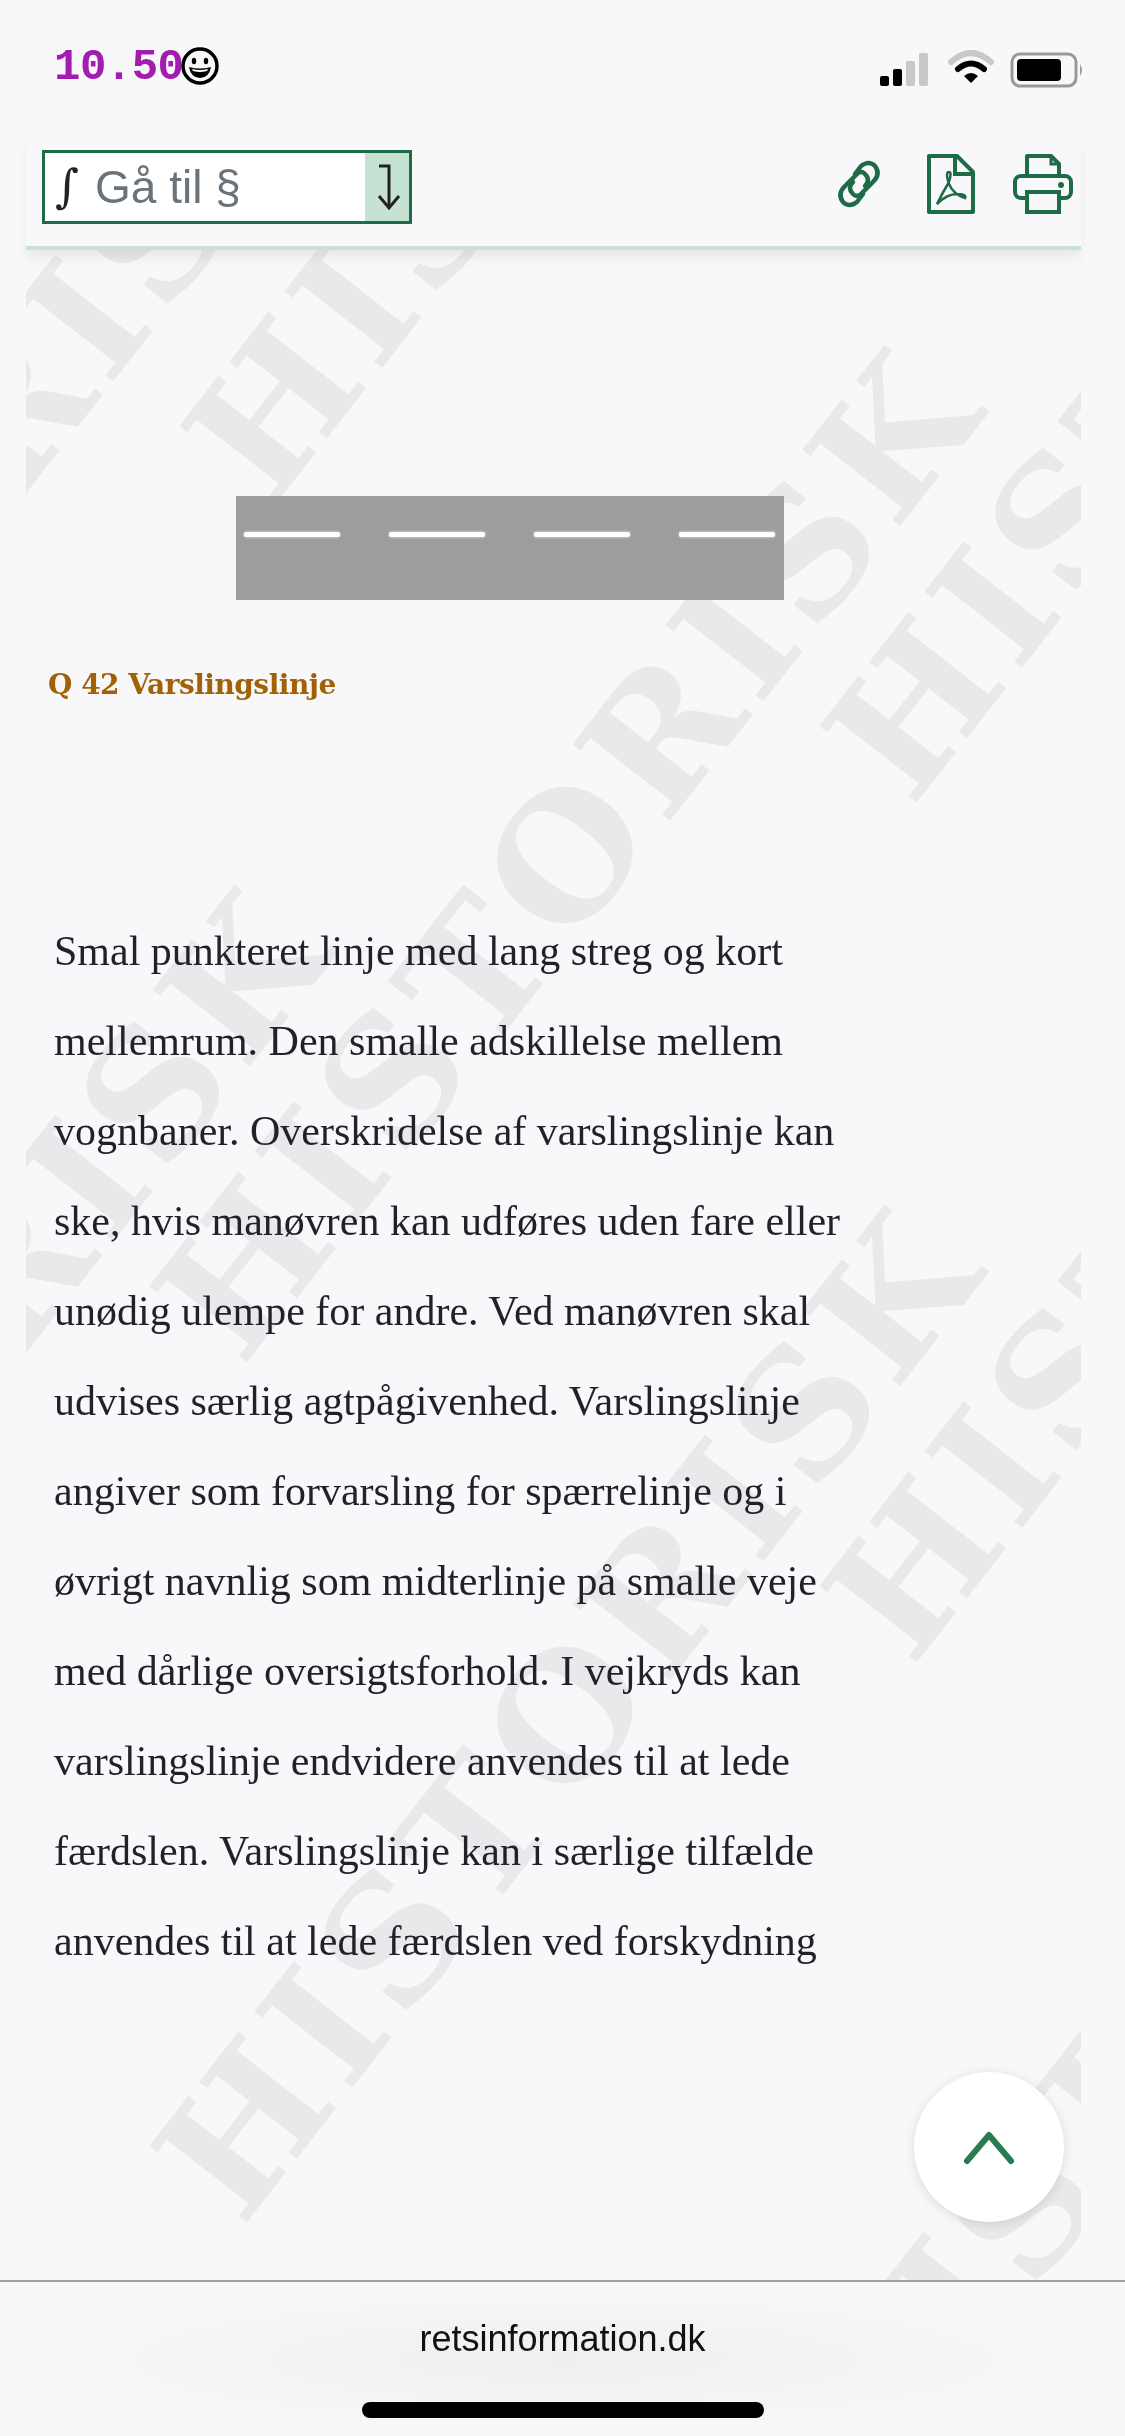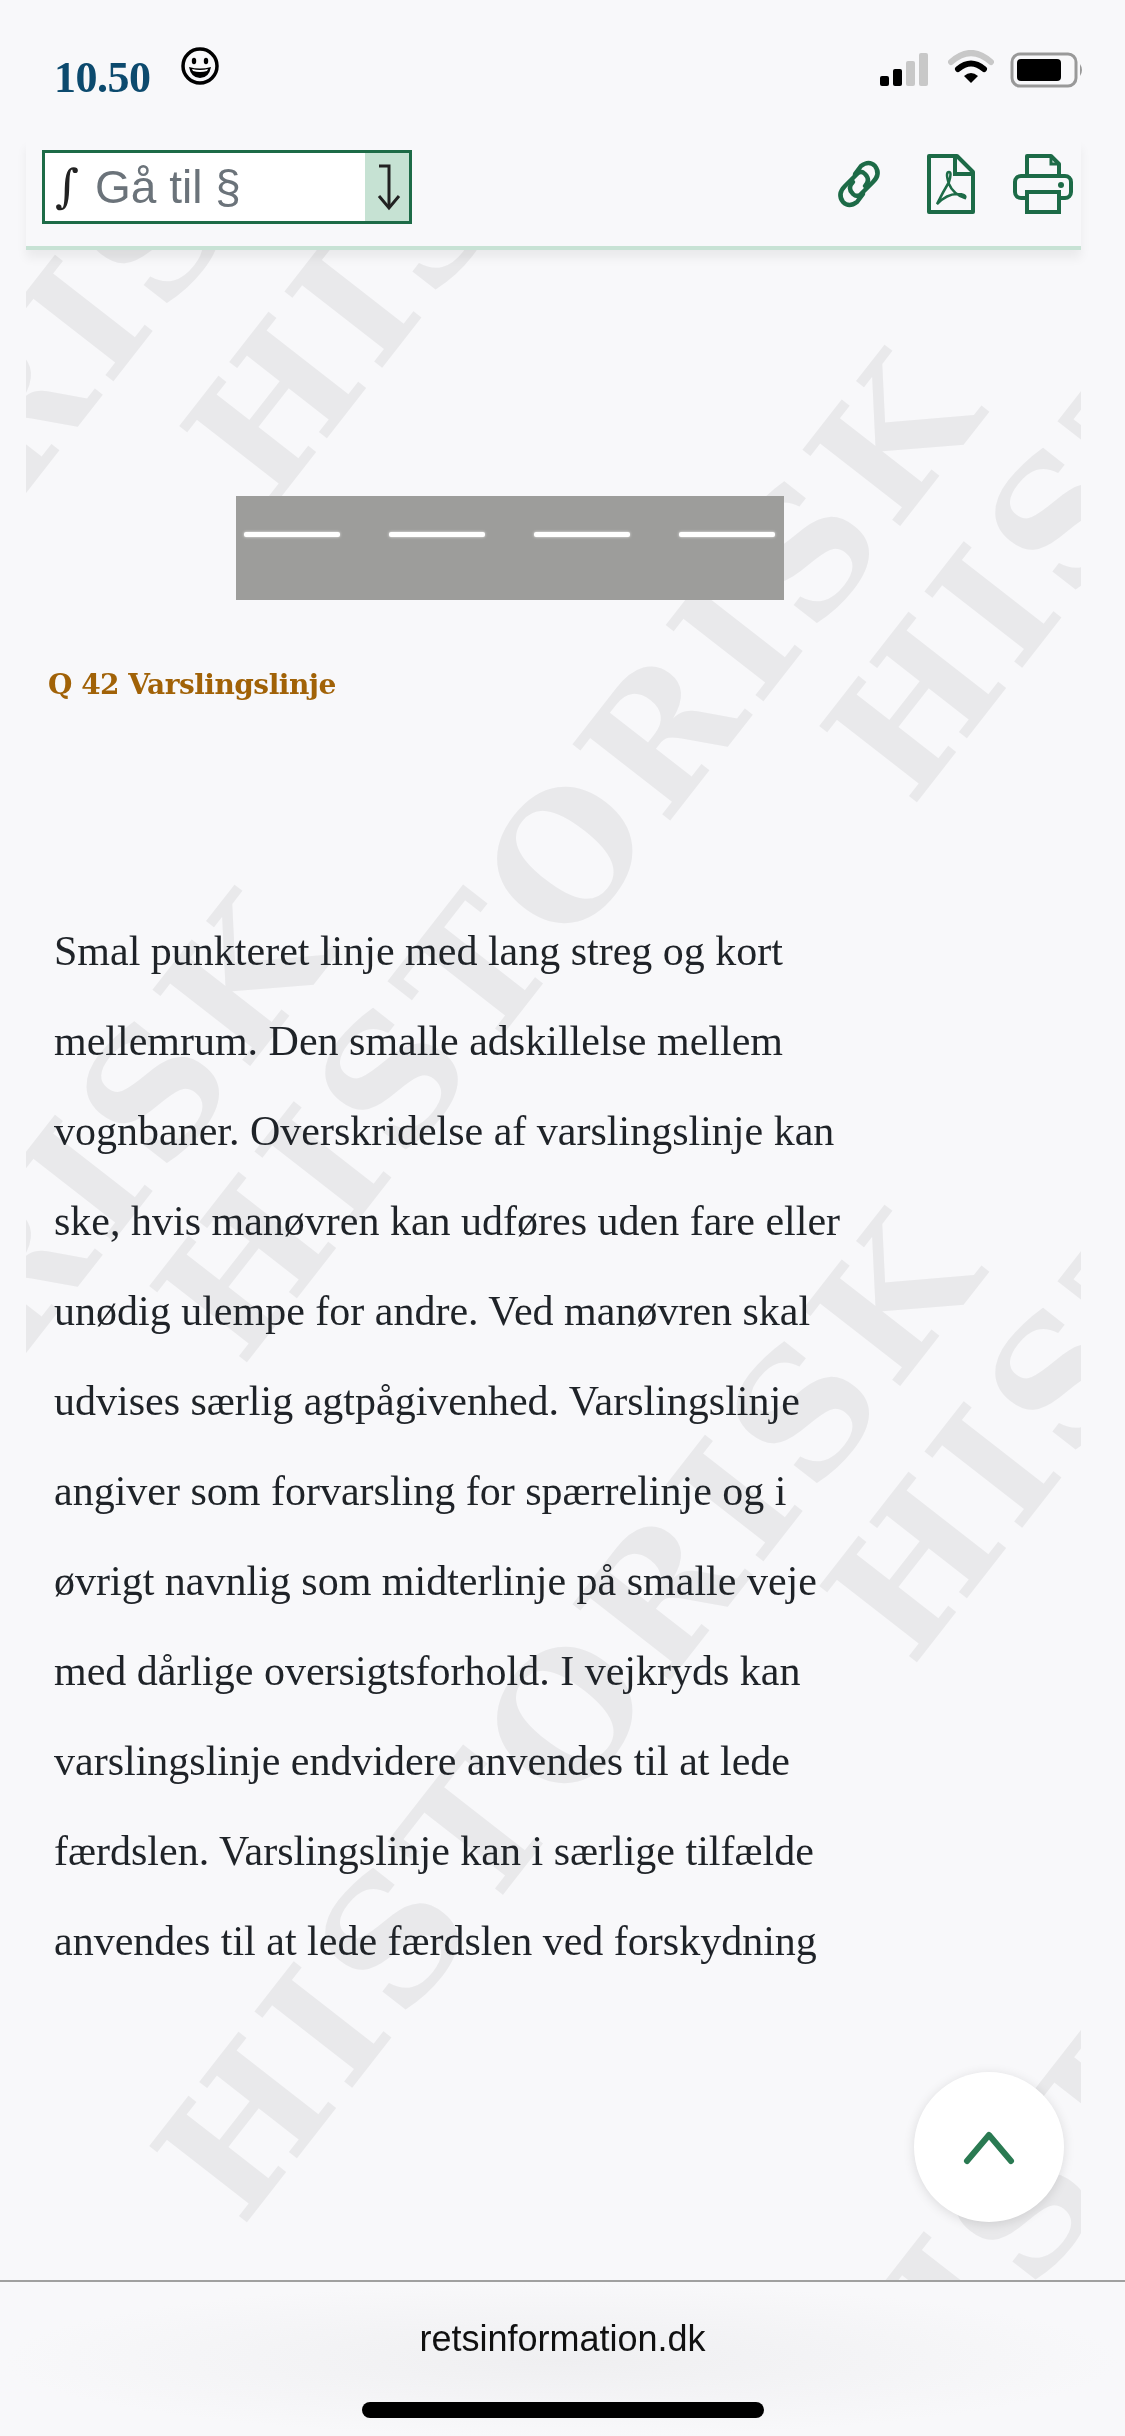--- a/index.html
+++ b/index.html
@@ -3,22 +3,22 @@
 <meta charset="utf-8">
 <style>
   html, body { margin: 0; padding: 0; }
   body {
     width: 1125px; height: 2436px; overflow: hidden; position: relative;
     background: #f8f8fa;
     font-family: "Liberation Sans", sans-serif;
   }
   .status-bar { position: absolute; left: 0; top: 0; width: 1125px; height: 140px; }
   .status-time {
-    position: absolute; left: 54px; top: 52px; font-size: 44px; font-weight: bold;
-    color: #0c4a6e; font-family: Liberation Serif, serif; letter-spacing: -0.5px;
+    position: absolute; left: 54px; top: 42px; font-size: 44px; font-weight: bold;
+    color: #a21caf; font-family: Liberation Mono, monospace; letter-spacing: -0.5px;
   }
   .status-emoji { position: absolute; left: 180px; top: 46px; width: 40px; height: 40px; }
   .signal { position: absolute; left: 880px; top: 52px; width: 56px; height: 36px; }
   .wifi { position: absolute; left: 948px; top: 50px; width: 46px; height: 36px; }
   .battery { position: absolute; left: 1010px; top: 52px; width: 76px; height: 36px; }
 
   .toolbar {
     position: absolute; left: 26px; top: 140px; width: 1055px; height: 106px;
     background: #f8f8fa; border-bottom: 4px solid #c7e2d4;
     box-shadow: 0 8px 10px rgba(0,0,0,0.06);

